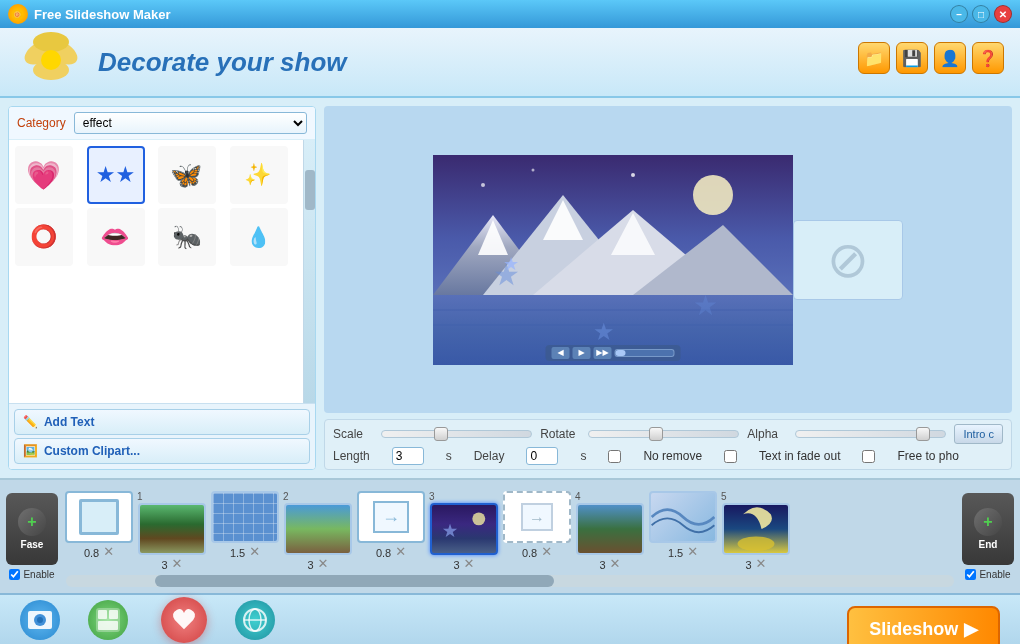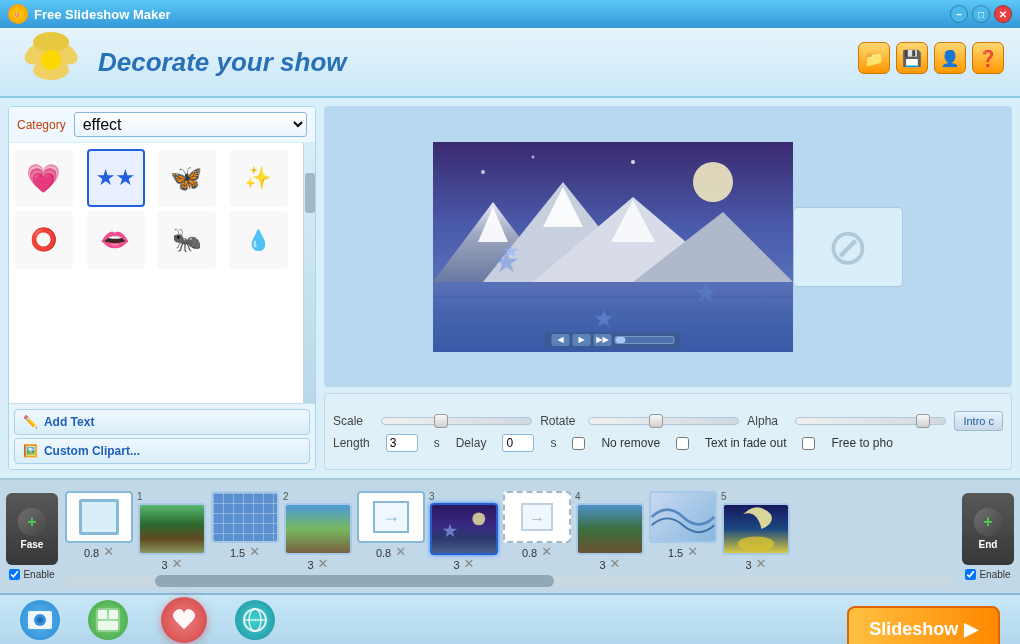--- a/index.html
+++ b/index.html
@@ -151,21 +151,21 @@
     .category-label {
       color: #c2410c;
       font-size: 12px;
     }
     .category-select {
       flex: 1;
       padding: 2px 4px;
       border: 1px solid #88b8d8;
       border-radius: 3px;
       background: linear-gradient(to bottom, white, #e8f4fc);
-      font-size: 16px;
+      font-size: 12px;
       cursor: pointer;
     }
     .clipart-grid {
       flex: 1;
       display: grid;
       grid-template-columns: repeat(4, 1fr);
       gap: 4px;
       padding: 6px;
       overflow-y: auto;
       align-content: start;
@@ -243,21 +243,21 @@
       justify-content: center;
     }
     .no-preview {
       font-size: 50px;
       color: #a8c8e8;
     }
 
     
     .controls-row {
       background: #e0f0f8;
-      padding: 17px 8px;
+      padding: 4px 8px;
       border-radius: 4px;
       border: 1px solid #c0d8e8;
     }
     .control-line {
       display: flex;
       align-items: center;
       gap: 8px;
       margin-bottom: 3px;
     }
     .control-label {
@@ -289,21 +289,21 @@
       background: linear-gradient(to bottom, #e8f4ff, #c8d8e8);
       border: 1px solid #a0b8c8;
       border-radius: 3px;
       cursor: pointer;
       font-size: 11px;
       color: #2060a0;
     }
     .control-line2 {
       display: flex;
       align-items: center;
-      gap: 16px;
+      gap: 22px;
     }
     .ctrl-label {
       font-size: 12px;
       color: #444;
     }
     .ctrl-input {
       width: 32px;
       padding: 1px 3px;
       border: 1px solid #88b8d8;
       border-radius: 3px;

